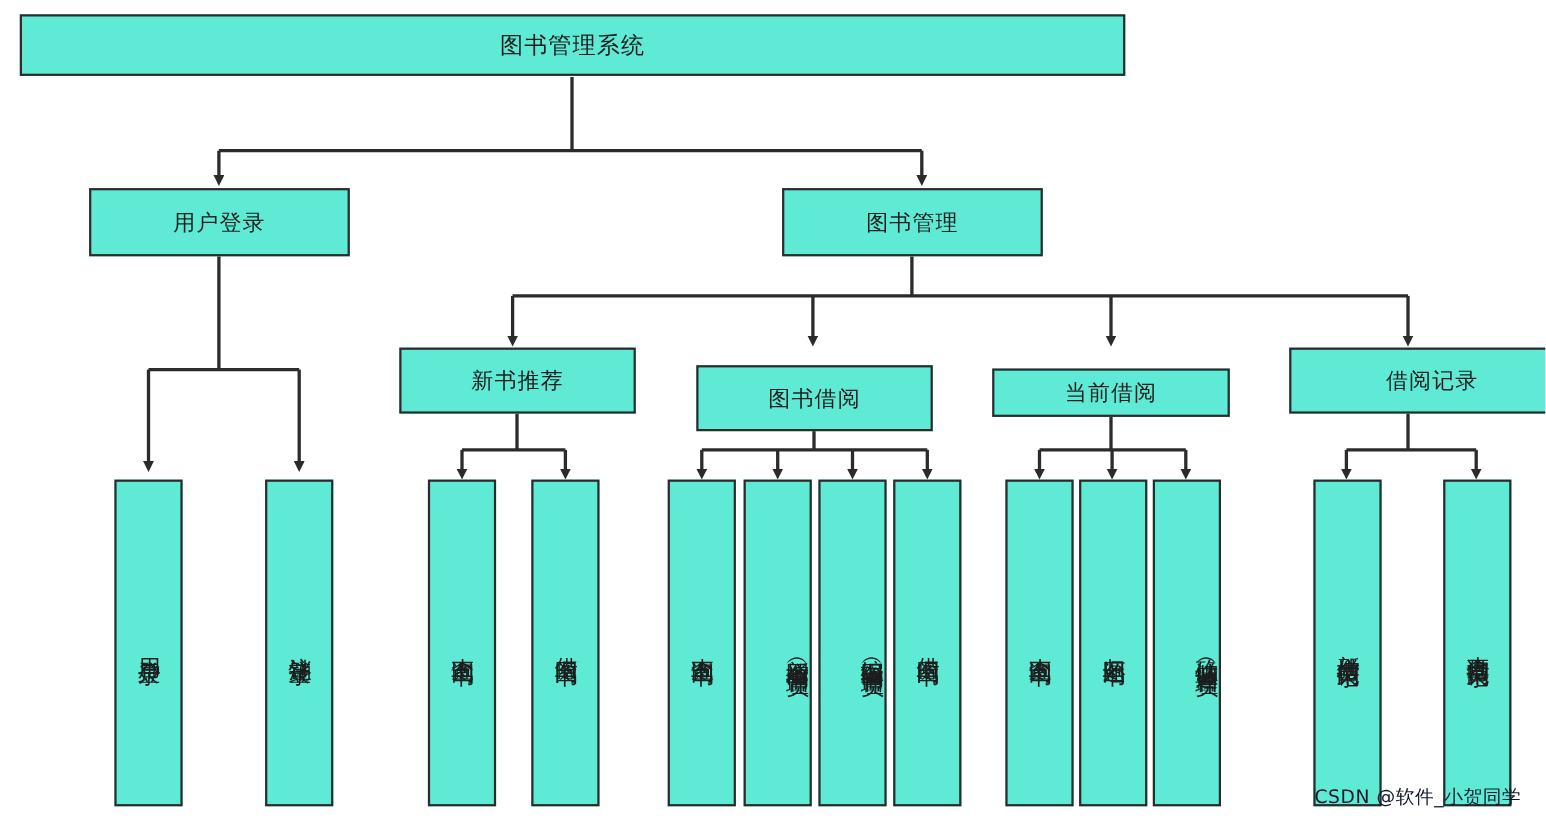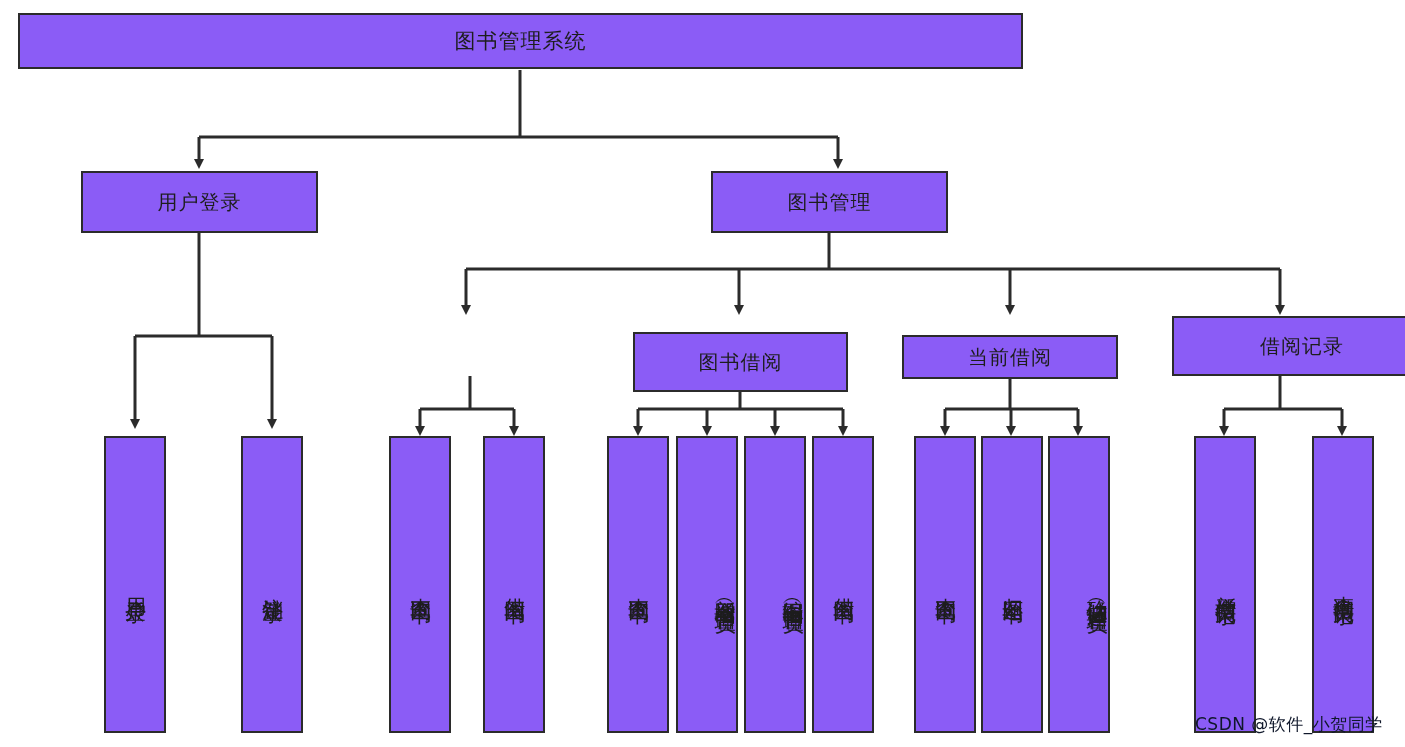--- a/index.html
+++ b/index.html
@@ -1,19 +1,19 @@
 <!DOCTYPE html>
 <html><head>
 <meta charset="utf-8">
 <style>
   html,body{margin:0;padding:0;background:#ffffff;}
   body{width:1405px;height:747px;font-family:"DejaVu Sans","Liberation Sans",sans-serif;color:#1a1a1a;}
   #stage{position:relative;width:1405px;height:747px;overflow:hidden;background:#fff;}
   svg#wires{position:absolute;left:0;top:0;width:1405px;height:747px;}
-  .node{position:absolute;box-sizing:border-box;background:#8b5cf6;border:2px solid #2b2b2b;
+  .node{position:absolute;box-sizing:border-box;background:#5eead4;border:2px solid #2b2b2b;
         display:flex;align-items:center;justify-content:center;text-align:center;}
   .node .lbl{font-size:20px;line-height:1.25;color:#1d1d1d;letter-spacing:1px;}
   .node.root .lbl{font-size:21px;}
   .leaf{writing-mode:vertical-rl;text-orientation:upright;}
   .leaf .lbl{writing-mode:vertical-rl;text-orientation:upright;font-size:21px;line-height:1.12;letter-spacing:2px;}
   .leaf{align-items:flex-start;justify-content:center;padding-top:14px;}
   .leaf.mid{align-items:center;padding-top:0;}
   .watermark{position:absolute;left:1195px;top:713px;font-size:17px;color:#0f172a;letter-spacing:0.5px;white-space:nowrap;}
 </style>
 </head>
@@ -75,20 +75,23 @@
     <span class="lbl">图书管理系统</span>
   </div>
 
   <div class="node" style="left:81px;top:171px;width:237px;height:62px;">
     <span class="lbl">用户登录</span>
   </div>
   <div class="node" style="left:711px;top:171px;width:237px;height:62px;">
     <span class="lbl">图书管理</span>
   </div>
 
+  <div class="node" style="left:363px;top:316px;width:215px;height:60px;">
+    <span class="lbl">新书推荐</span>
+  </div>
   <div class="node" style="left:633px;top:332px;width:215px;height:60px;">
     <span class="lbl">图书借阅</span>
   </div>
   <div class="node" style="left:902px;top:335px;width:216px;height:44px;">
     <span class="lbl">当前借阅</span>
   </div>
   <div class="node" style="left:1172px;top:316px;width:260px;height:60px;">
     <span class="lbl">借阅记录</span>
   </div>
 

